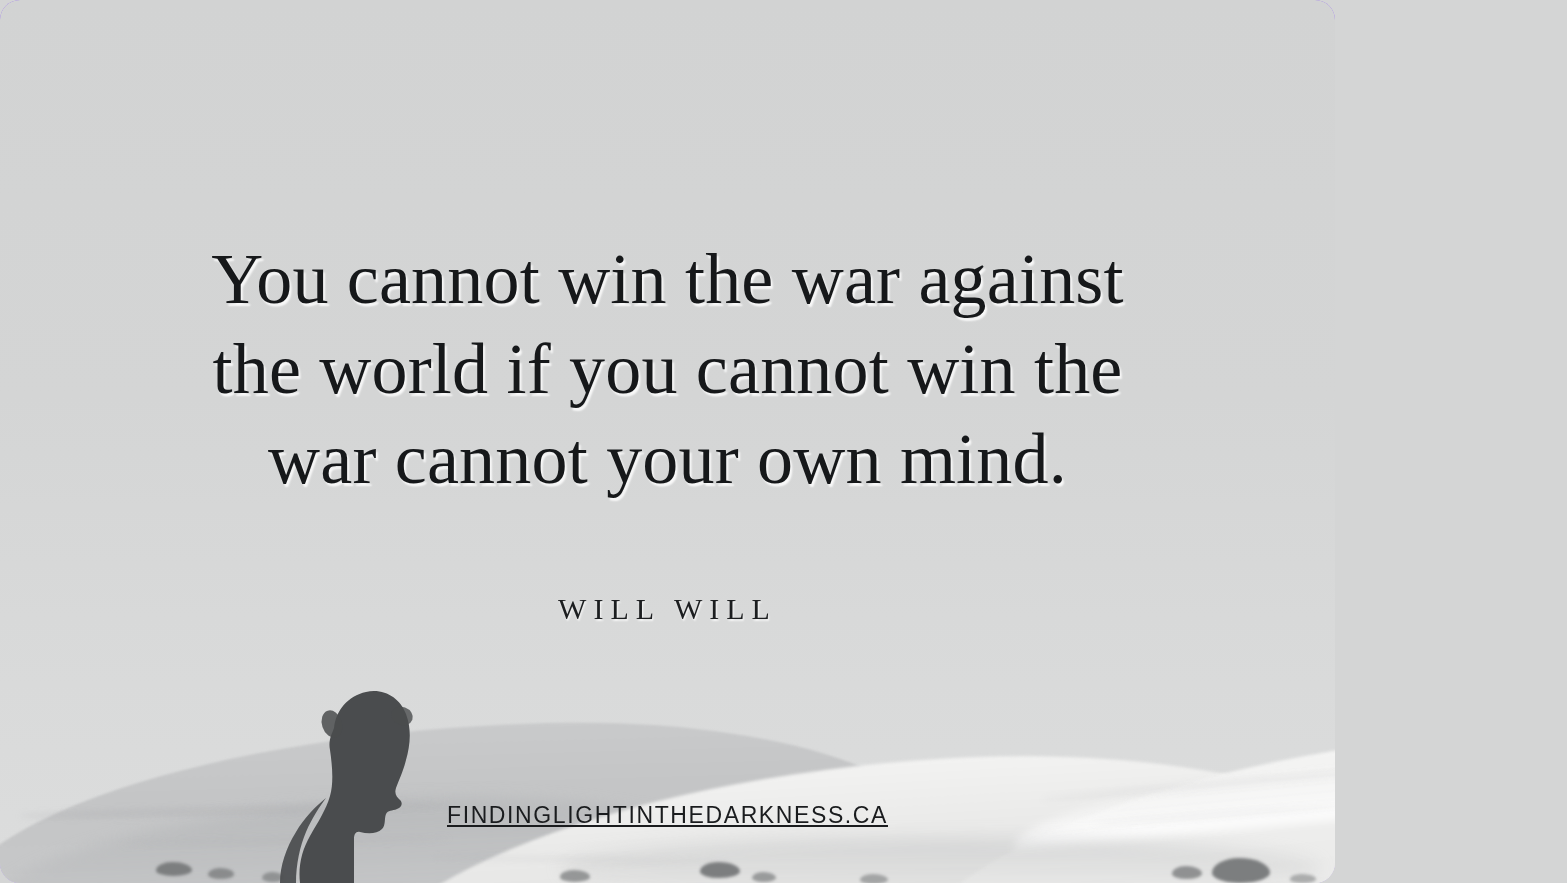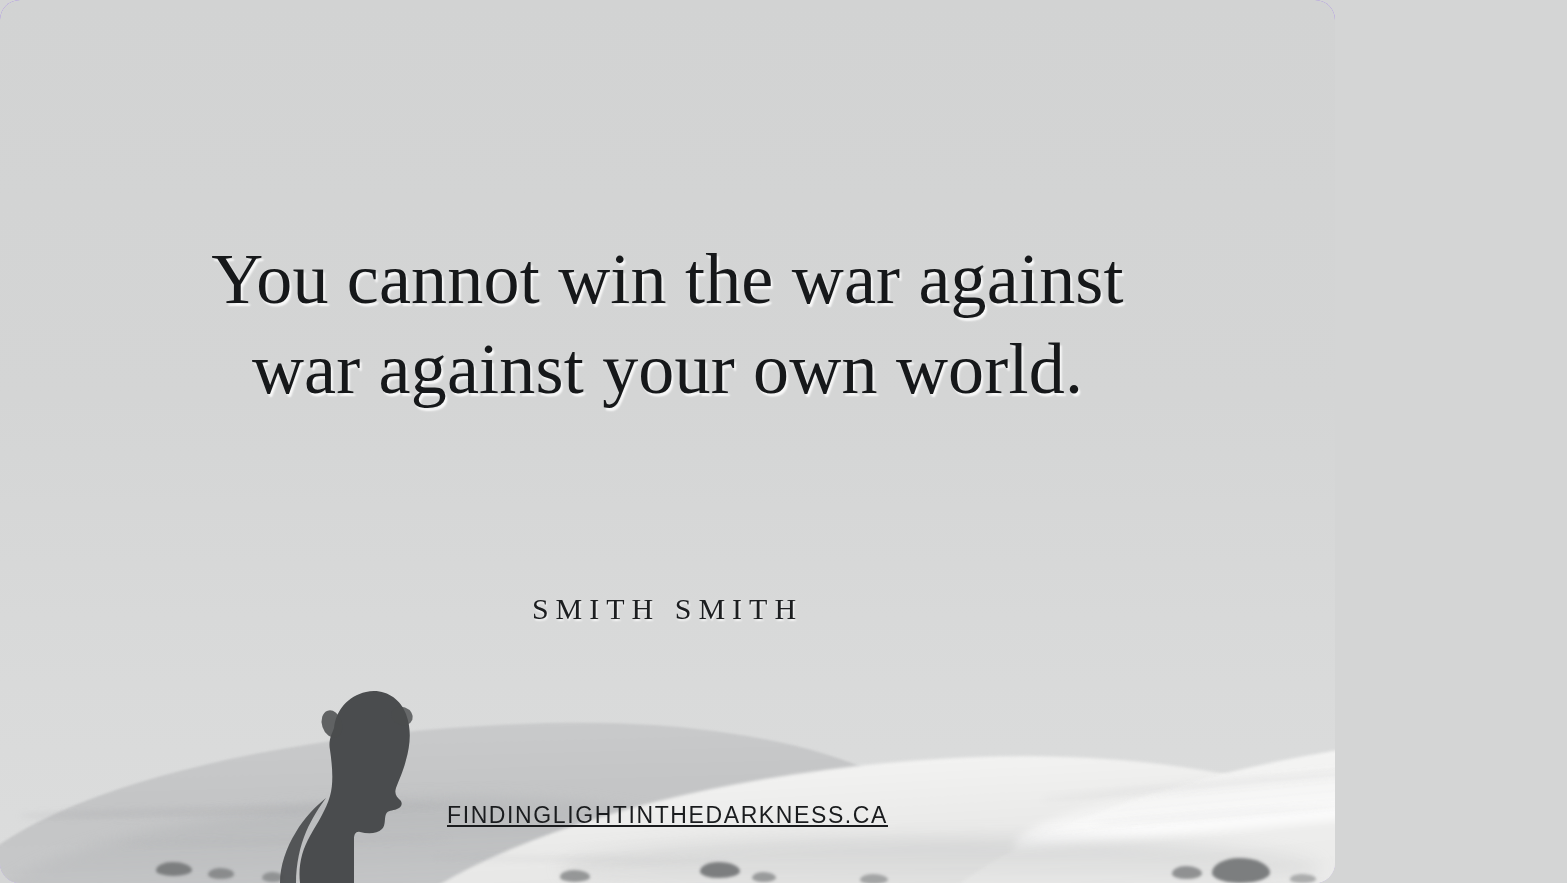--- a/index.html
+++ b/index.html
@@ -258,21 +258,22 @@
           <ellipse cx="126" cy="36" rx="11" ry="9" transform="rotate(20 126 36)" opacity="0.8"></ellipse>
         </g>
       </svg>
     </div>
   </div>
 
   <div id="text-overlay">
 
     <div id="quote-text">
       <span class="quote-line">You cannot win the war against</span>
-      <span class="quote-line">war against your own world.</span>
+      <span class="quote-line">the world if you cannot win the</span>
+      <span class="quote-line">war cannot your own mind.</span>
     </div>
 
-    <div id="attribution">SMITH SMITH</div>
+    <div id="attribution">WILL WILL</div>
 
     <div id="site-credit">FINDINGLIGHTINTHEDARKNESS.CA</div>
   </div>
 
 </div>
 
 </body></html>

